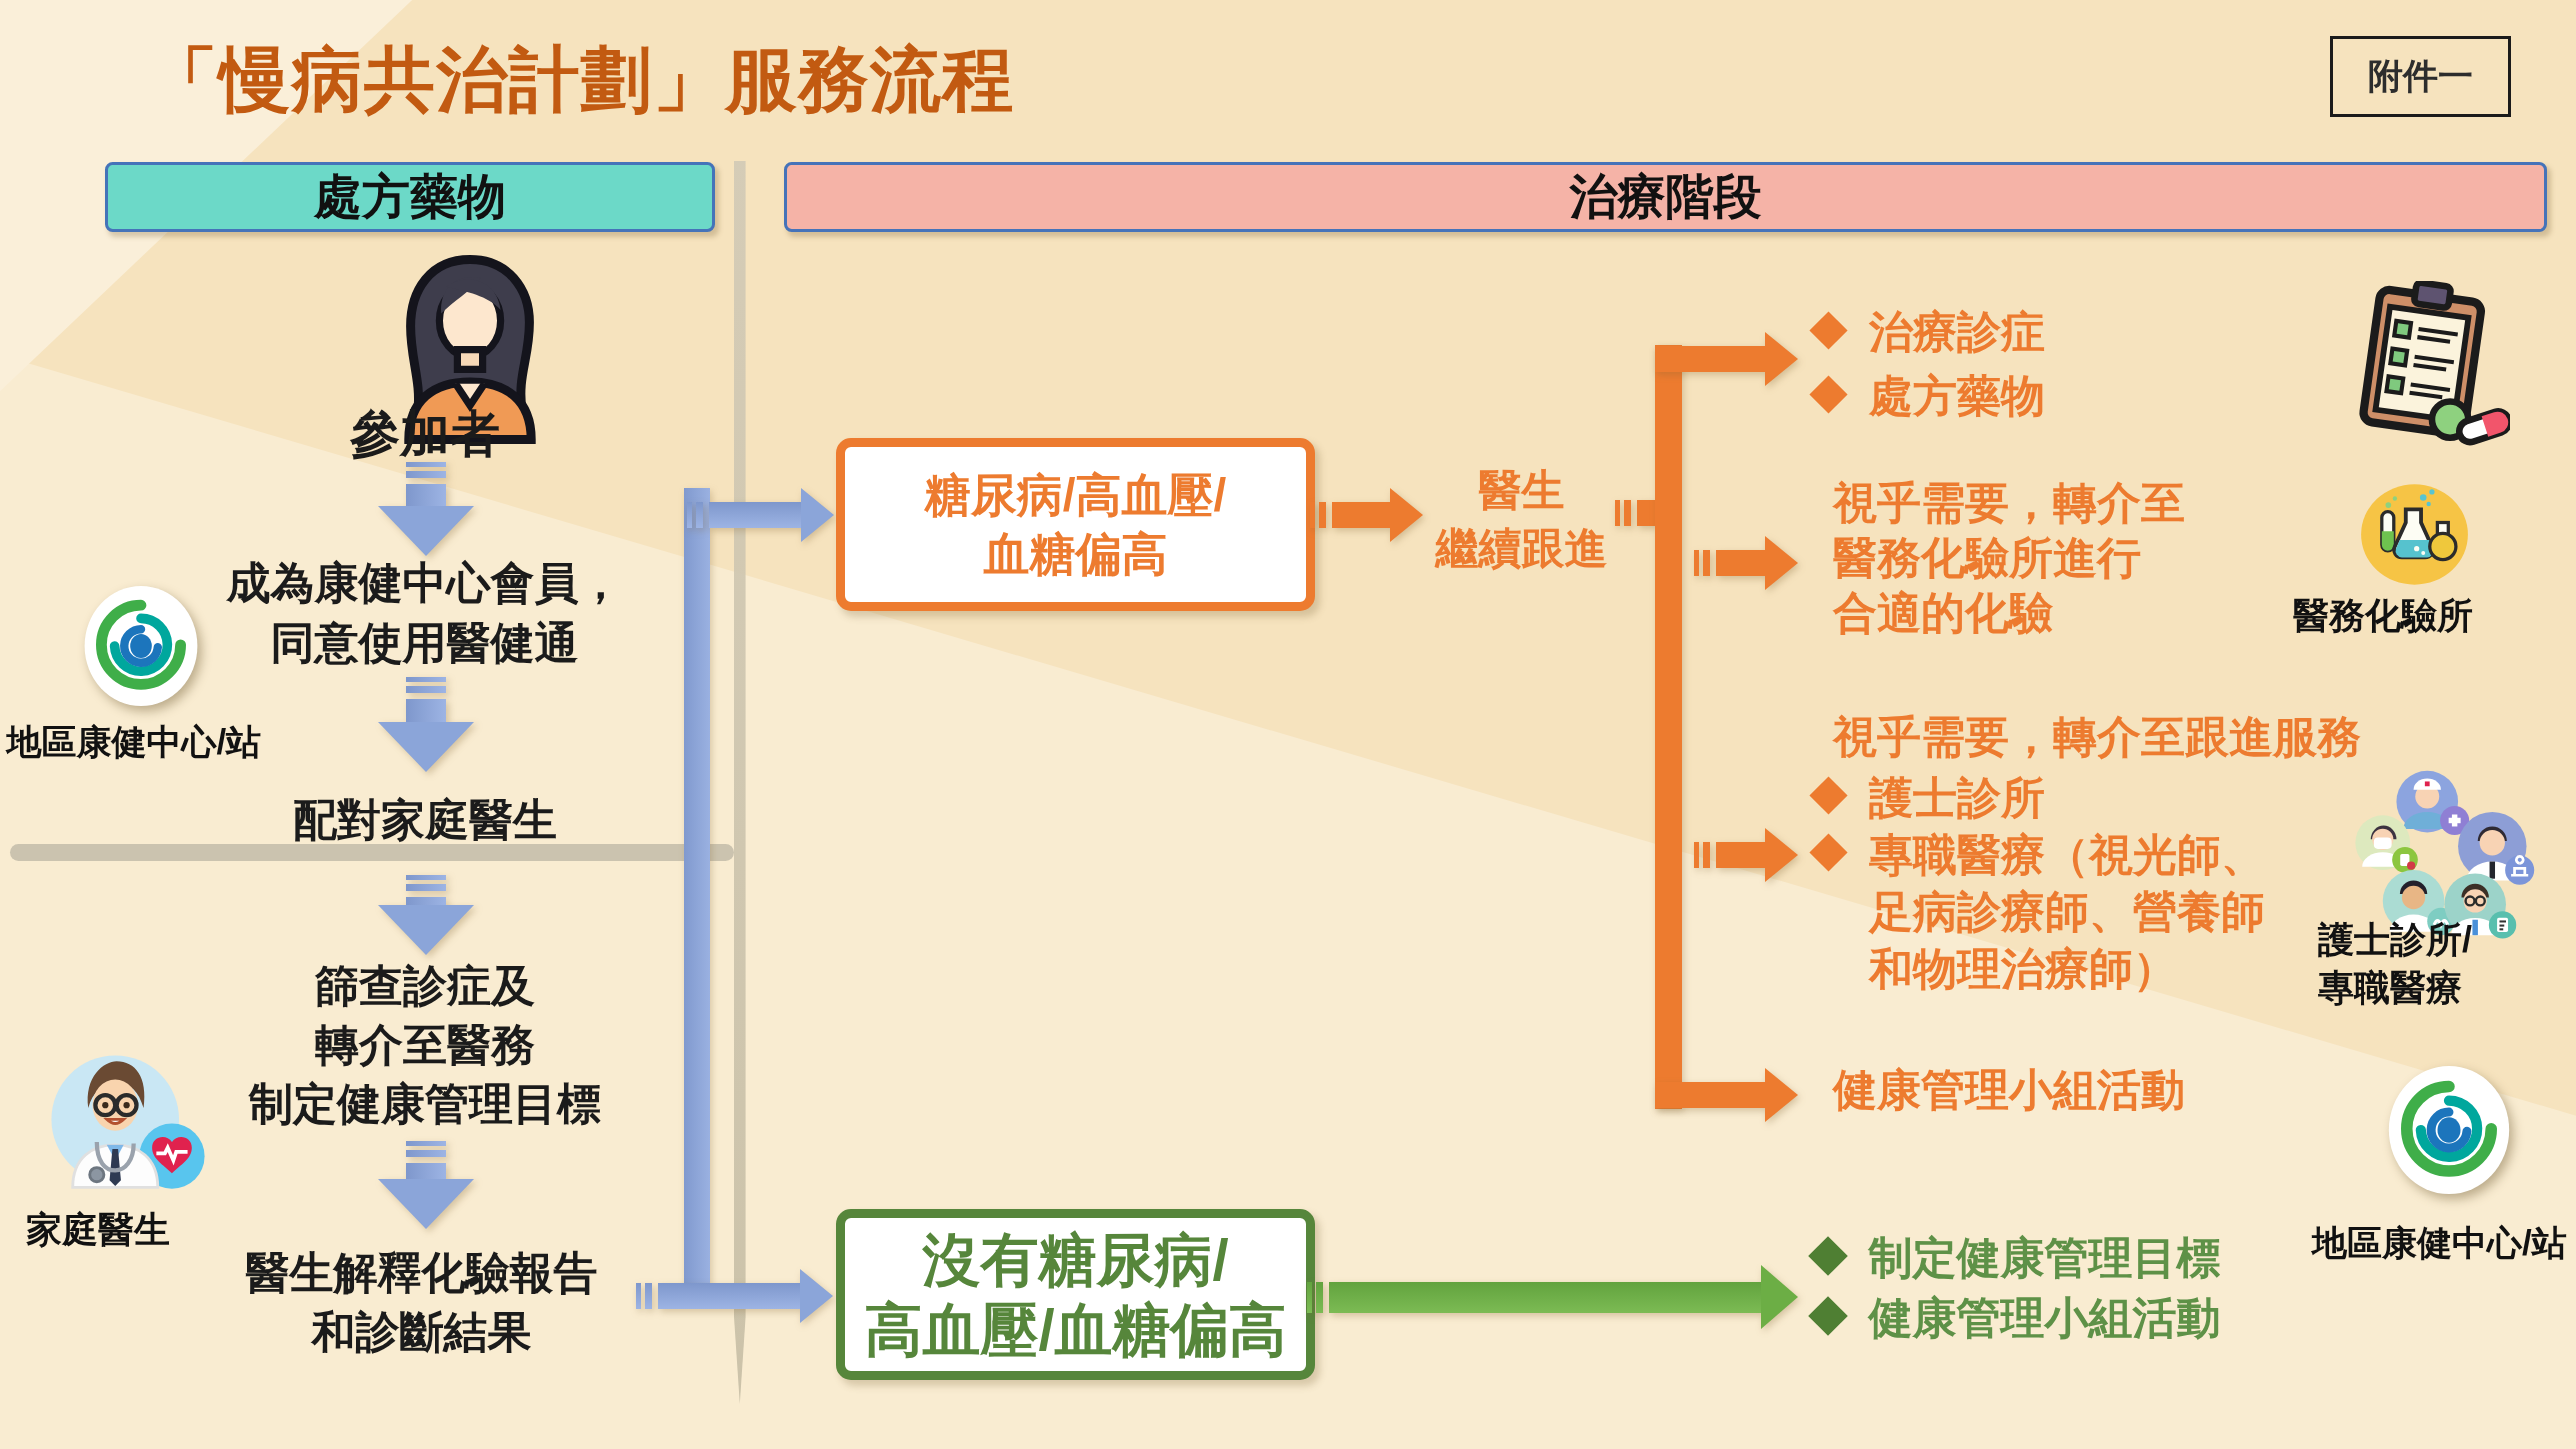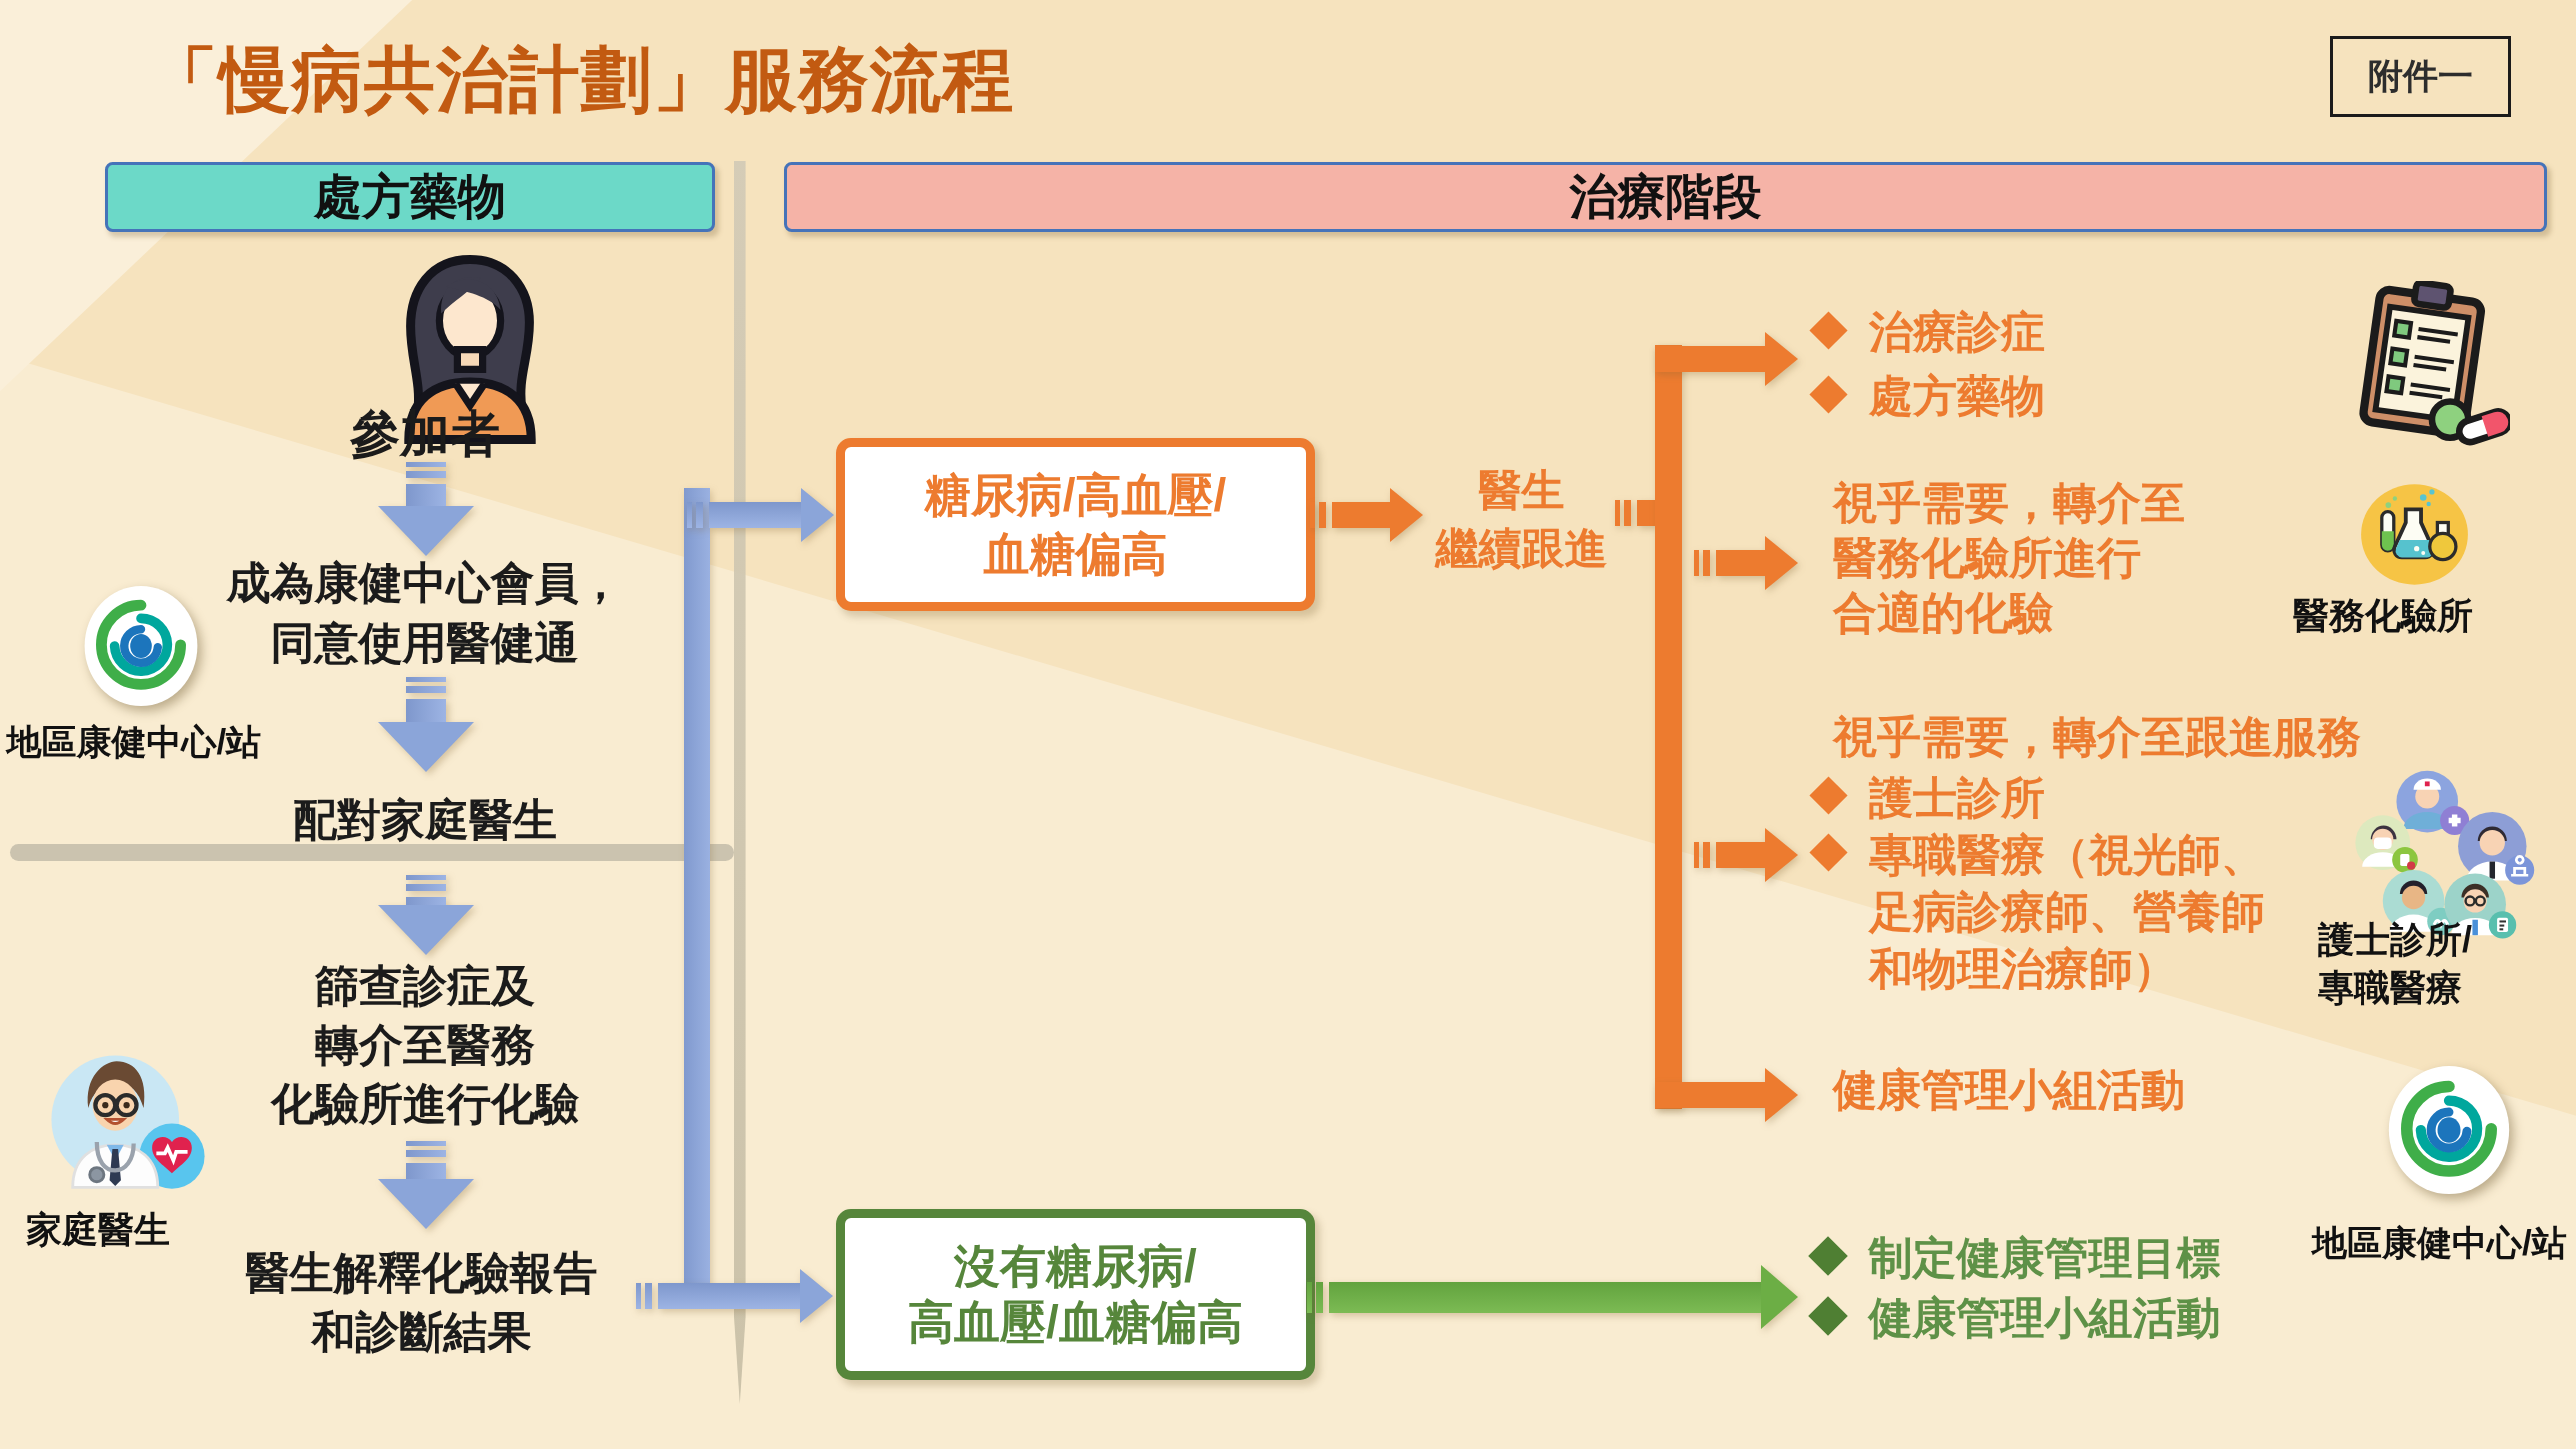--- a/index.html
+++ b/index.html
@@ -121,21 +121,21 @@
 
   <div class="var" style="left:377px;top:875px;height:80px;">
       <i class="st1"></i>
       <i class="st2"></i>
       <i class="sh"></i>
       <i class="hd"></i>
     </div>
 
   <div class="txt ctr pre" style="left:135px;top:957px;width:580px;font-size:44px;line-height:1.34;">篩查診症及
 轉介至醫務
-化驗所進行化驗</div>
+制定健康管理目標</div>
 
   <svg class="abs" style="left:50px;top:1047px;width:156px;height:156px;" viewBox="0 0 110 100">
     <circle cx="46" cy="46" r="45" fill="#C9E7F4"></circle>
     <circle cx="86" cy="72" r="23" fill="#58C5EE"></circle>
     <path d="M27 38 C24 16 38 5 47 5 C60 5 69 16 66 38 C62 25 56 20 46 21 C36 22 30 27 27 38 Z" fill="#6A4A33"></path>
     <ellipse cx="46" cy="36" rx="16" ry="18" fill="#F9D4AE"></ellipse>
     <circle cx="39" cy="36" r="7" fill="none" stroke="#2b2b2b" stroke-width="3"></circle>
     <circle cx="54" cy="36" r="7" fill="none" stroke="#2b2b2b" stroke-width="3"></circle>
     <line x1="45" y1="34.5" x2="48" y2="34.5" stroke="#2b2b2b" stroke-width="3"></line>
     <circle cx="39" cy="36" r="2.2" fill="#3a2a1c"></circle>
@@ -336,21 +336,21 @@
     <ellipse cx="50" cy="52" rx="47" ry="50" fill="#fff"></ellipse>
     <g fill="none" stroke-linecap="round">
       <path d="M50 18 A33 33 0 1 0 83 51" stroke="#3FAE49" stroke-width="9"></path>
       <path d="M50 29 A22 22 0 1 1 28 52" stroke="#00A79D" stroke-width="8"></path>
       <path d="M50 38 A14 14 0 1 0 64 53" stroke="#1C75BC" stroke-width="7"></path>
     </g>
     <ellipse cx="50" cy="52" rx="9" ry="10" fill="#1C75BC"></ellipse>
   </svg>
   <div class="iconlabel" style="left:2312px;top:1220px;width:283px;font-size:35px;">地區康健中心/站</div>
 
-  <div class="dbox green pre" style="left:836px;top:1209px;width:461px;height:153px;font-size:46px;line-height:1.2;">沒有糖尿病/
+  <div class="dbox green pre" style="left:836px;top:1209px;width:461px;height:153px;font-size:58px;line-height:1.2;">沒有糖尿病/
 高血壓/血糖偏高</div>
 
   <div class="har green" style="left:1307px;top:1265px;width:491px;height:64px;--sh:31px;--hh:64px;--hw:37px;">
       <i class="st1"></i>
       <i class="st2"></i>
       <i class="sh"></i>
       <i class="hd"></i>
     </div>
 
   <div class="blist" style="left:1811px;top:1229px;">

